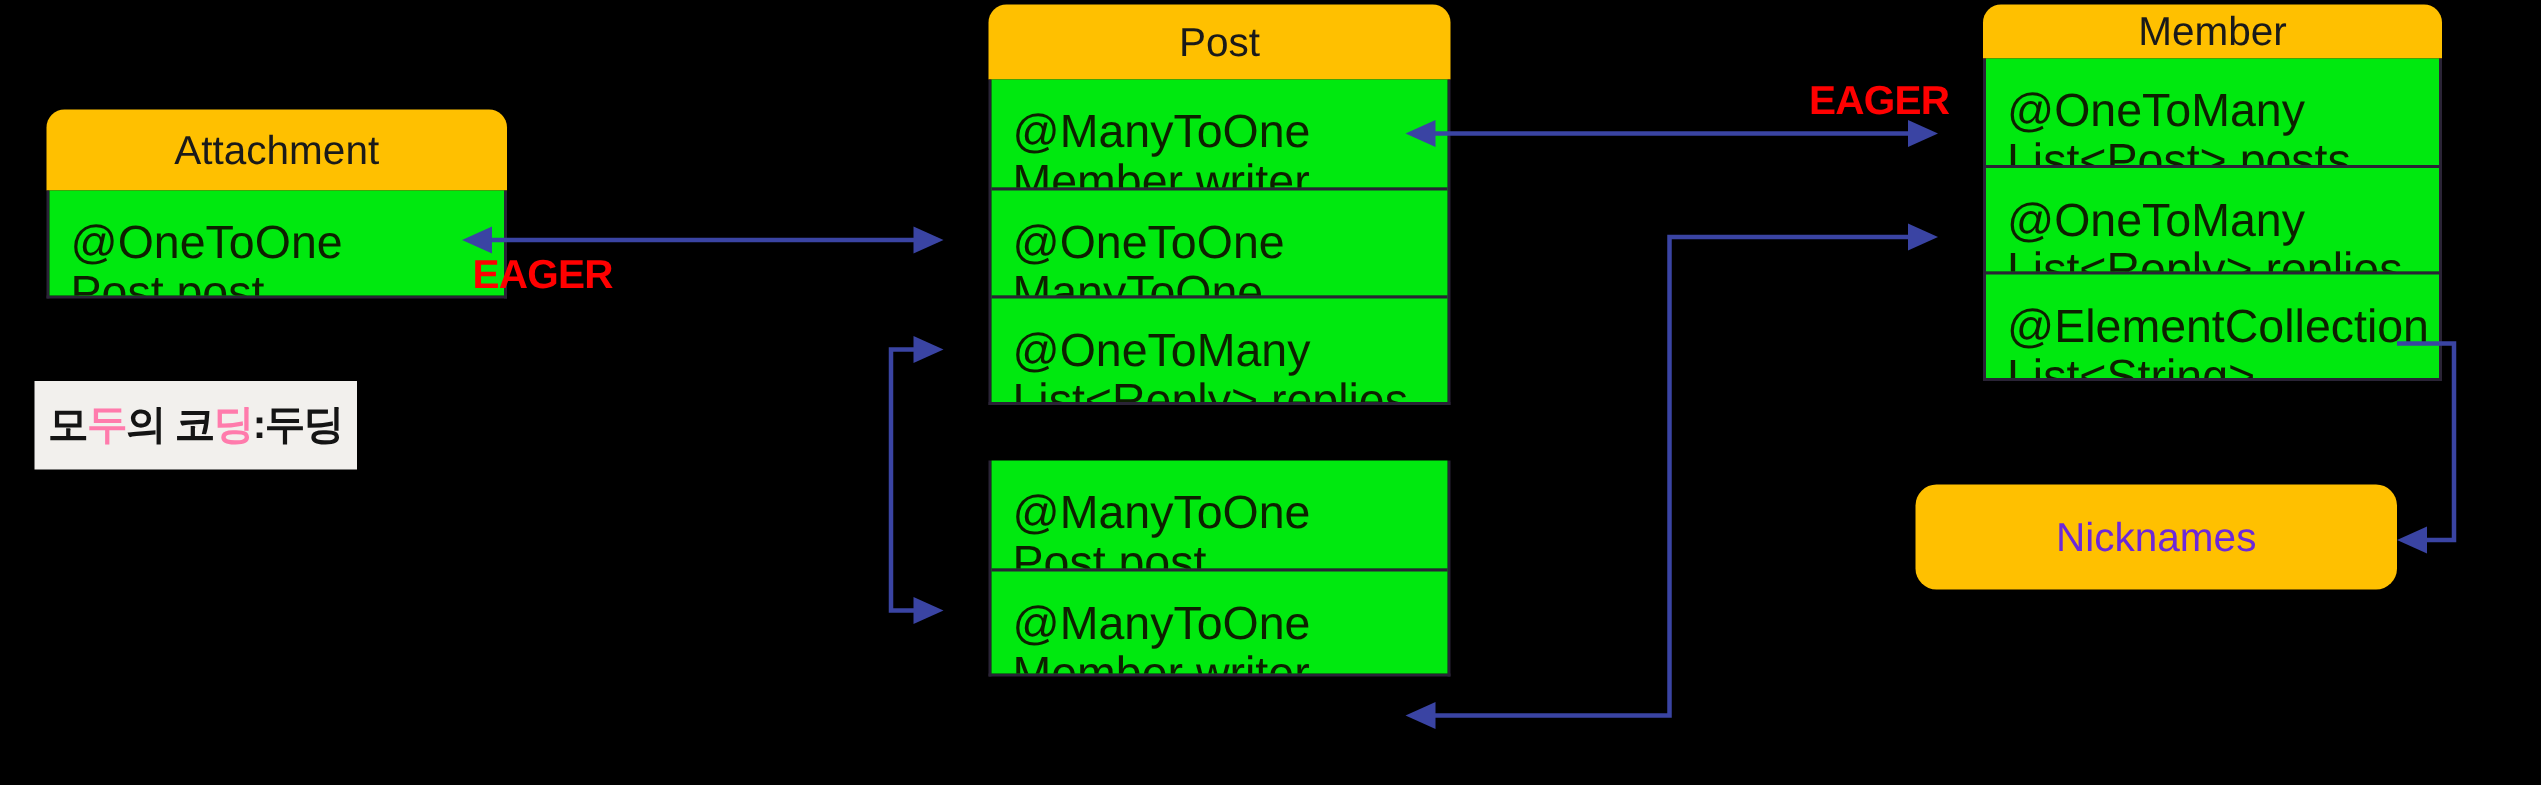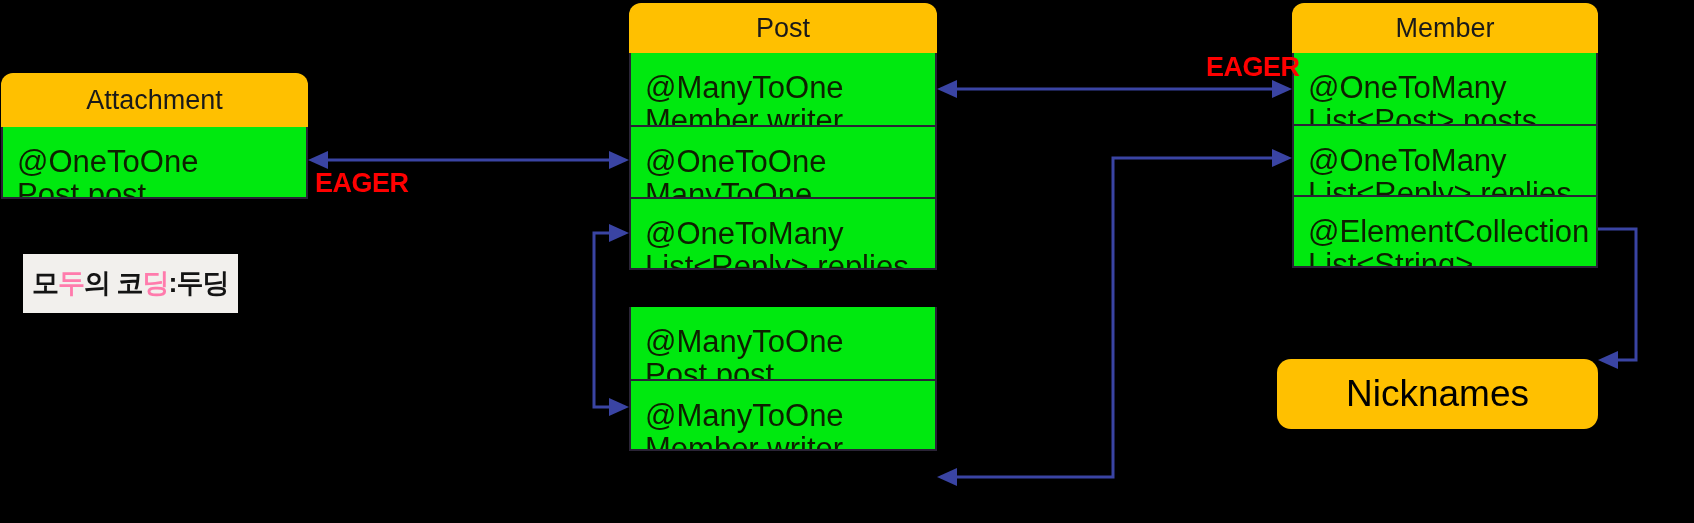--- a/index.html
+++ b/index.html
@@ -13,21 +13,21 @@
     --logo-pink:#FF7BAC;
     --text-dark:#0D2000;
   }
   html,body{margin:0;padding:0;background:#000;}
   .canvas{
     position:relative;width:1694px;height:523px;
     background:var(--canvas-black);
     font-family:"Liberation Sans","DejaVu Sans",sans-serif;
     overflow:hidden;
   }
-  .entity{position:absolute;}
+  .entity{position:absolute;margin-left:30px;}
   .entity-header{
     background:var(--header-orange);
     border-radius:12px 12px 0 0;
     display:flex;align-items:center;justify-content:center;
     color:#1A1A1A;font-size:27px;
   }
   .entity-body{
     border-left:2px solid var(--border-dark);
     border-right:2px solid var(--border-dark);
     border-bottom:2px solid var(--border-dark);
@@ -39,21 +39,21 @@
     padding:18px 0 0 14px;
     font-size:31px;line-height:33px;color:var(--text-dark);
     overflow:hidden;
   }
   .entity-row + .entity-row{border-top:2px solid var(--border-dark);}
   .rounded-box{
     position:absolute;
     background:var(--header-orange);
     border-radius:14px;
     display:flex;align-items:center;justify-content:center;
-    font-size:37px;color:#000000;margin-top:36px;
+    font-size:27px;color:#6d28d9;
   }
   .eager{
     position:absolute;color:var(--eager-red);
     font-weight:bold;font-size:27px;line-height:1;letter-spacing:-0.5px;
   }
   .logo{
     position:absolute;left:23px;top:254px;height:33px;
     background:var(--logo-bg);padding:13px 9px;
     font-weight:bold;font-size:27px;line-height:33px;letter-spacing:-1px;
     color:#141414;white-space:pre;
@@ -94,21 +94,21 @@
         <div>ManyToOne attachment</div>
       </div>
       <div class="entity-row" style="height:71px;">
         <div>@OneToMany</div>
         <div>List&lt;Reply&gt; replies</div>
       </div>
     </div>
   </div>
 
   <div class="entity" style="left:1292px;top:3px;width:306px;">
-    <div class="entity-header" style="height:50px;">
+    <div class="entity-header" style="height:36px;">
       <span>Member</span>
     </div>
     <div class="entity-body">
       <div class="entity-row" style="height:71px;">
         <div>@OneToMany</div>
         <div>List&lt;Post&gt; posts</div>
       </div>
       <div class="entity-row" style="height:71px;">
         <div>@OneToMany</div>
         <div>List&lt;Reply&gt; replies</div>

